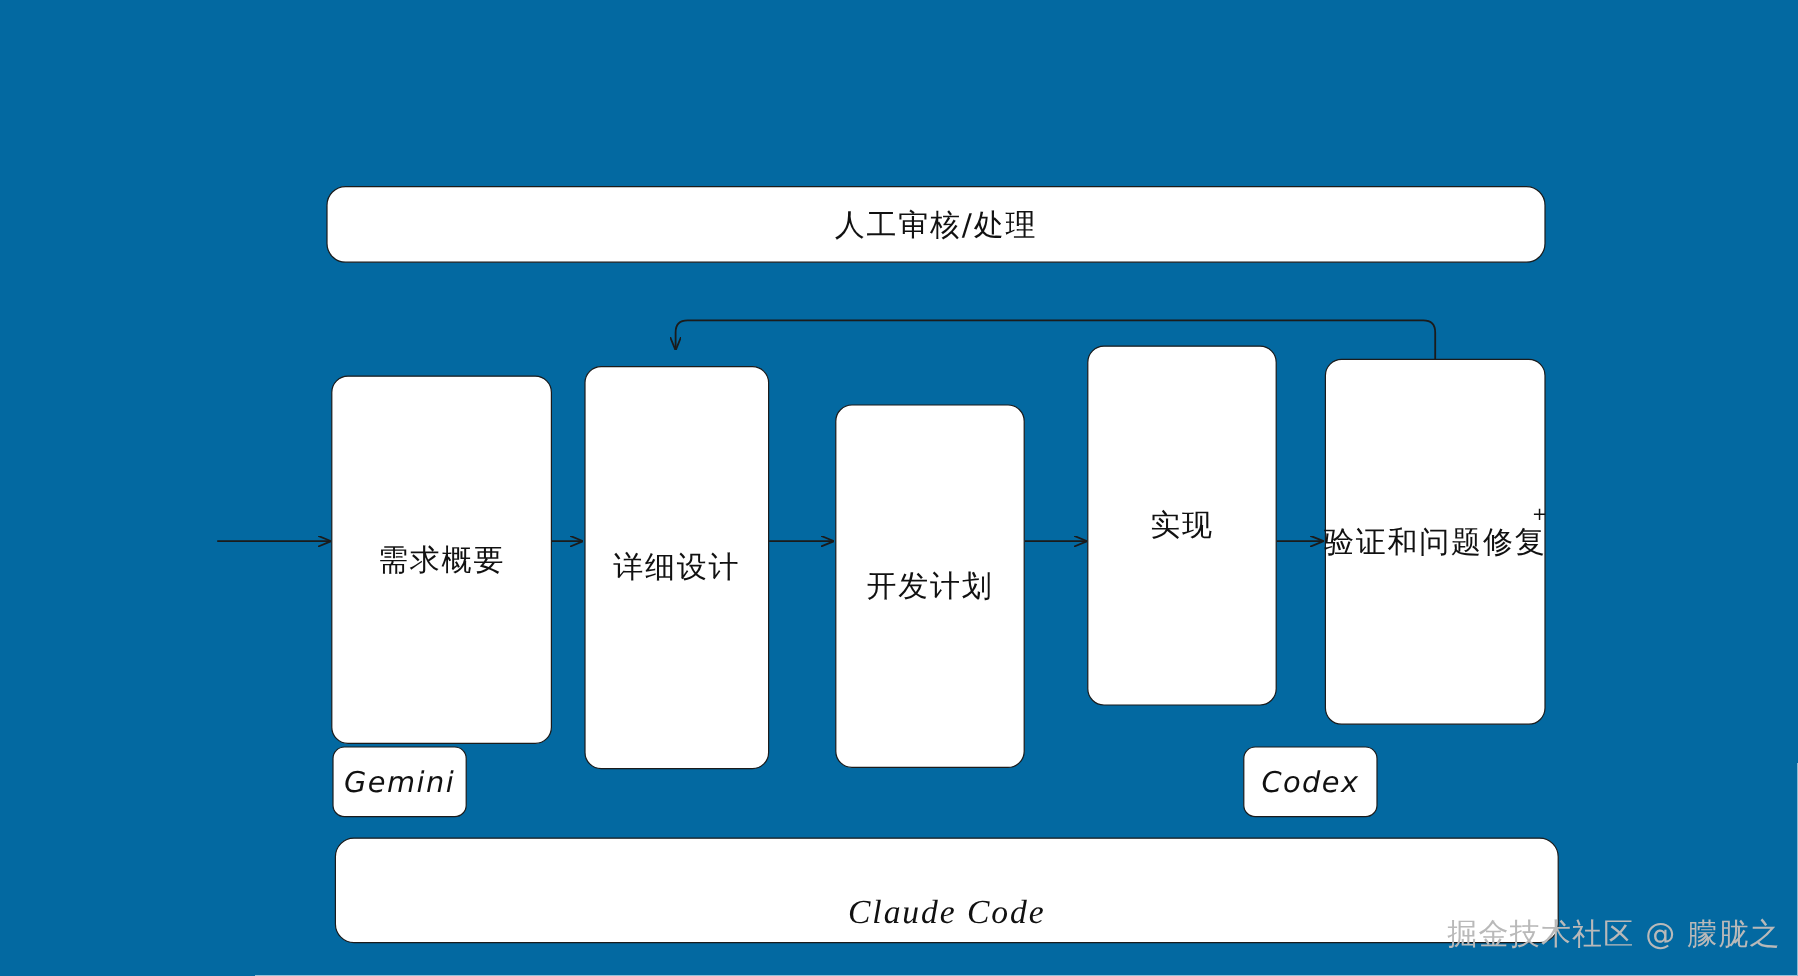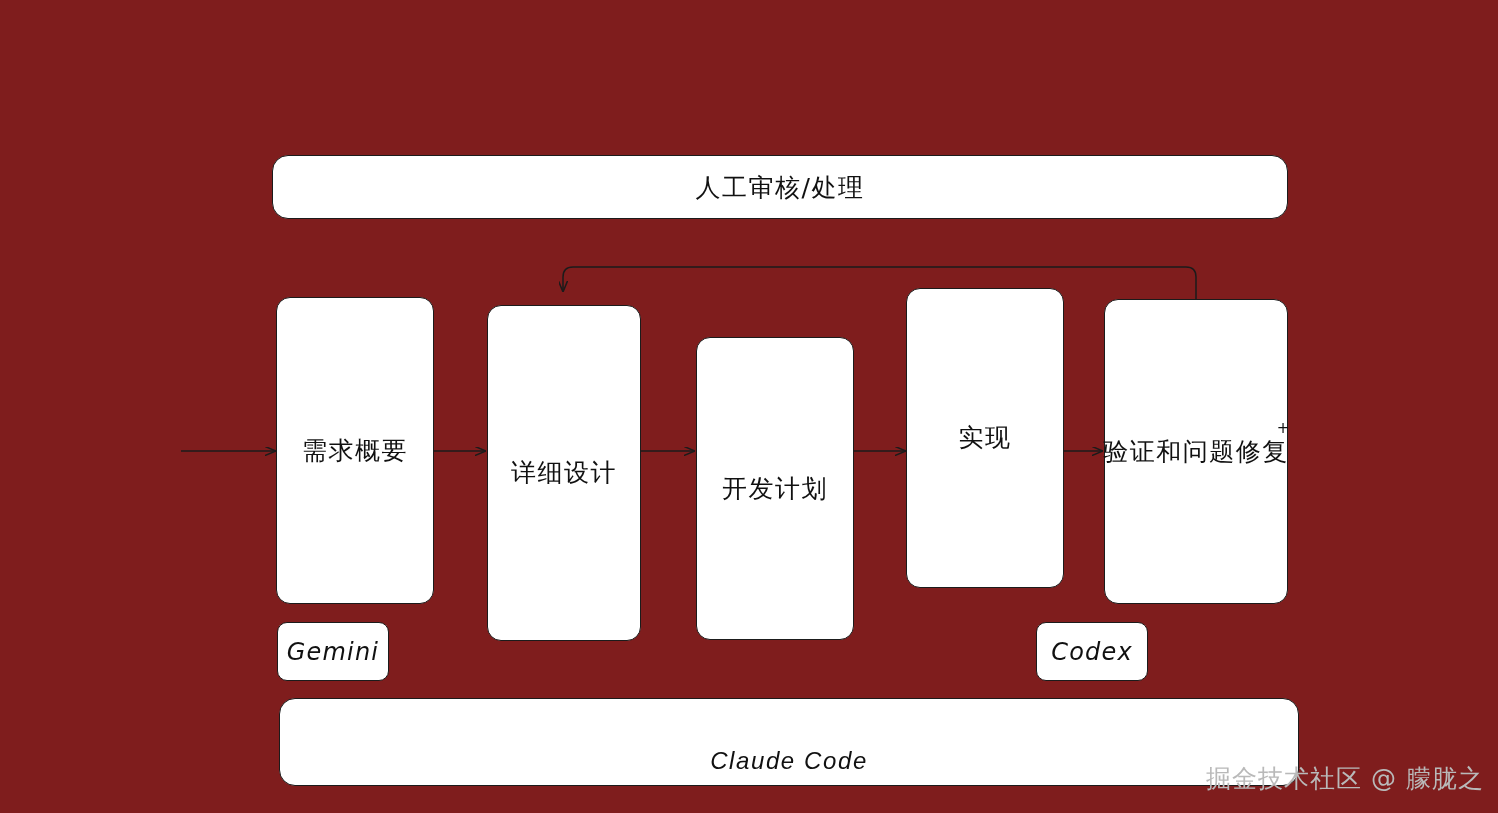--- a/index.html
+++ b/index.html
@@ -9,21 +9,21 @@
     background: #ffffff;
   }
   body {
     font-family: "Liberation Sans", "DejaVu Sans", sans-serif;
     -webkit-font-smoothing: antialiased;
   }
   #canvas {
     position: relative;
     width: 1498px;
     height: 813px;
-    background: #7f1d1d;
+    background: #0369a1;
     overflow: hidden;
   }
   .svg-layer {
     position: absolute;
     top: 0;
     left: 0;
     width: 1498px;
     height: 813px;
   }
   .node {
@@ -64,22 +64,22 @@
   }
   .label-hand {
     font-family: "DejaVu Sans", "Liberation Sans", sans-serif;
     font-size: 24px;
     font-style: italic;
     letter-spacing: 1.2px;
     color: #111111;
     white-space: nowrap;
   }
   .label-hand-lg {
-    font-family: Liberation Sans, sans-serif;
-    font-size: 24px;
+    font-family: Liberation Serif, serif;
+    font-size: 28px;
     font-style: italic;
     letter-spacing: 1.6px;
     color: #111111;
     white-space: nowrap;
     margin-top: 38px;
   }
   .sup-mark {
     position: absolute;
     top: -16px;
     right: -2px;
@@ -134,21 +134,21 @@
 
     <g>
       <path d="M1196,299 L1196,277 Q1196,267 1186,267 L573,267 Q563,267 563,277 L563,291" fill="none" stroke="#1b1b1b" stroke-width="1.5" stroke-linecap="round" marker-end="url(#ah)"></path>
     </g>
   </svg>
 
   <div class="node bar" style="left:272px; top:155px; width:1016px; height:64px;">
     <span class="label-bar">人工审核/处理</span>
   </div>
 
-  <div class="node stage" style="left:276px; top:297px; width:158px; height:307px;">
+  <div class="node stage" style="left:276px; top:313px; width:184px; height:307px;">
     <span class="label-cn">需求概要</span>
   </div>
 
   <div class="node stage" style="left:487px; top:305px; width:154px; height:336px;">
     <span class="label-cn">详细设计</span>
   </div>
 
   <div class="node stage" style="left:696px; top:301px; width:158px; height:303px;margin-top:36px;">
     <span class="label-cn">开发计划</span>
   </div>

